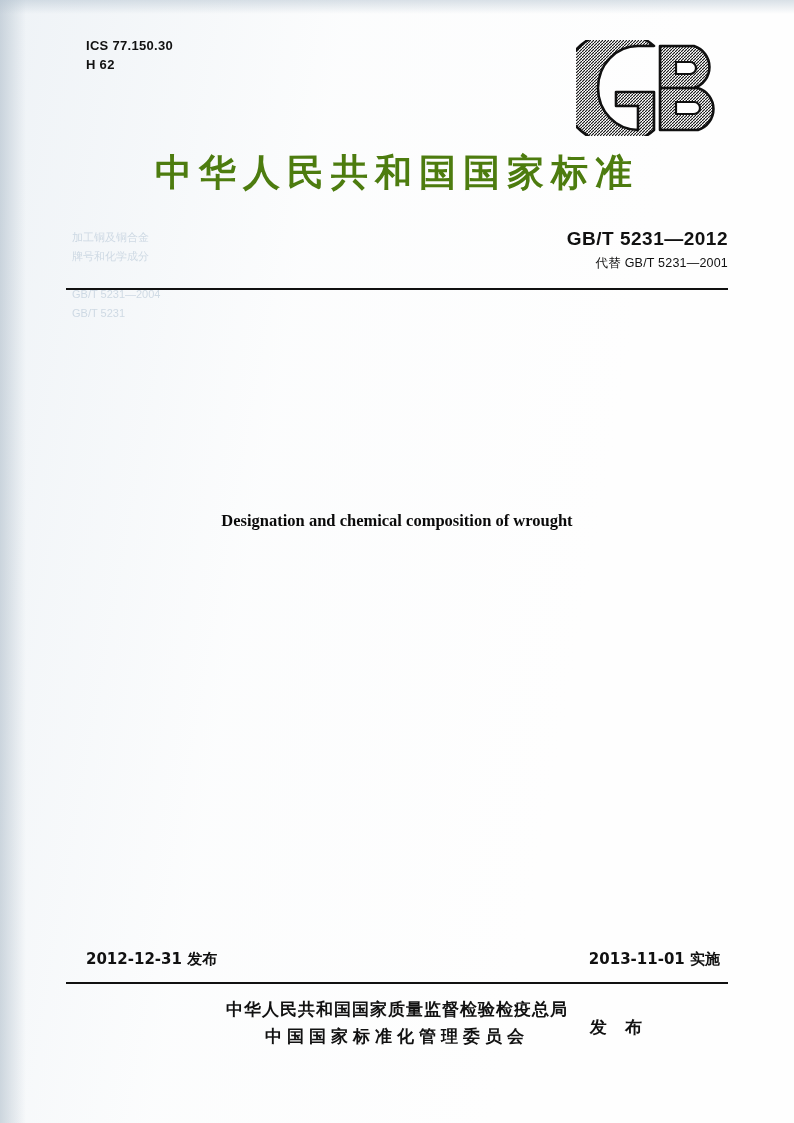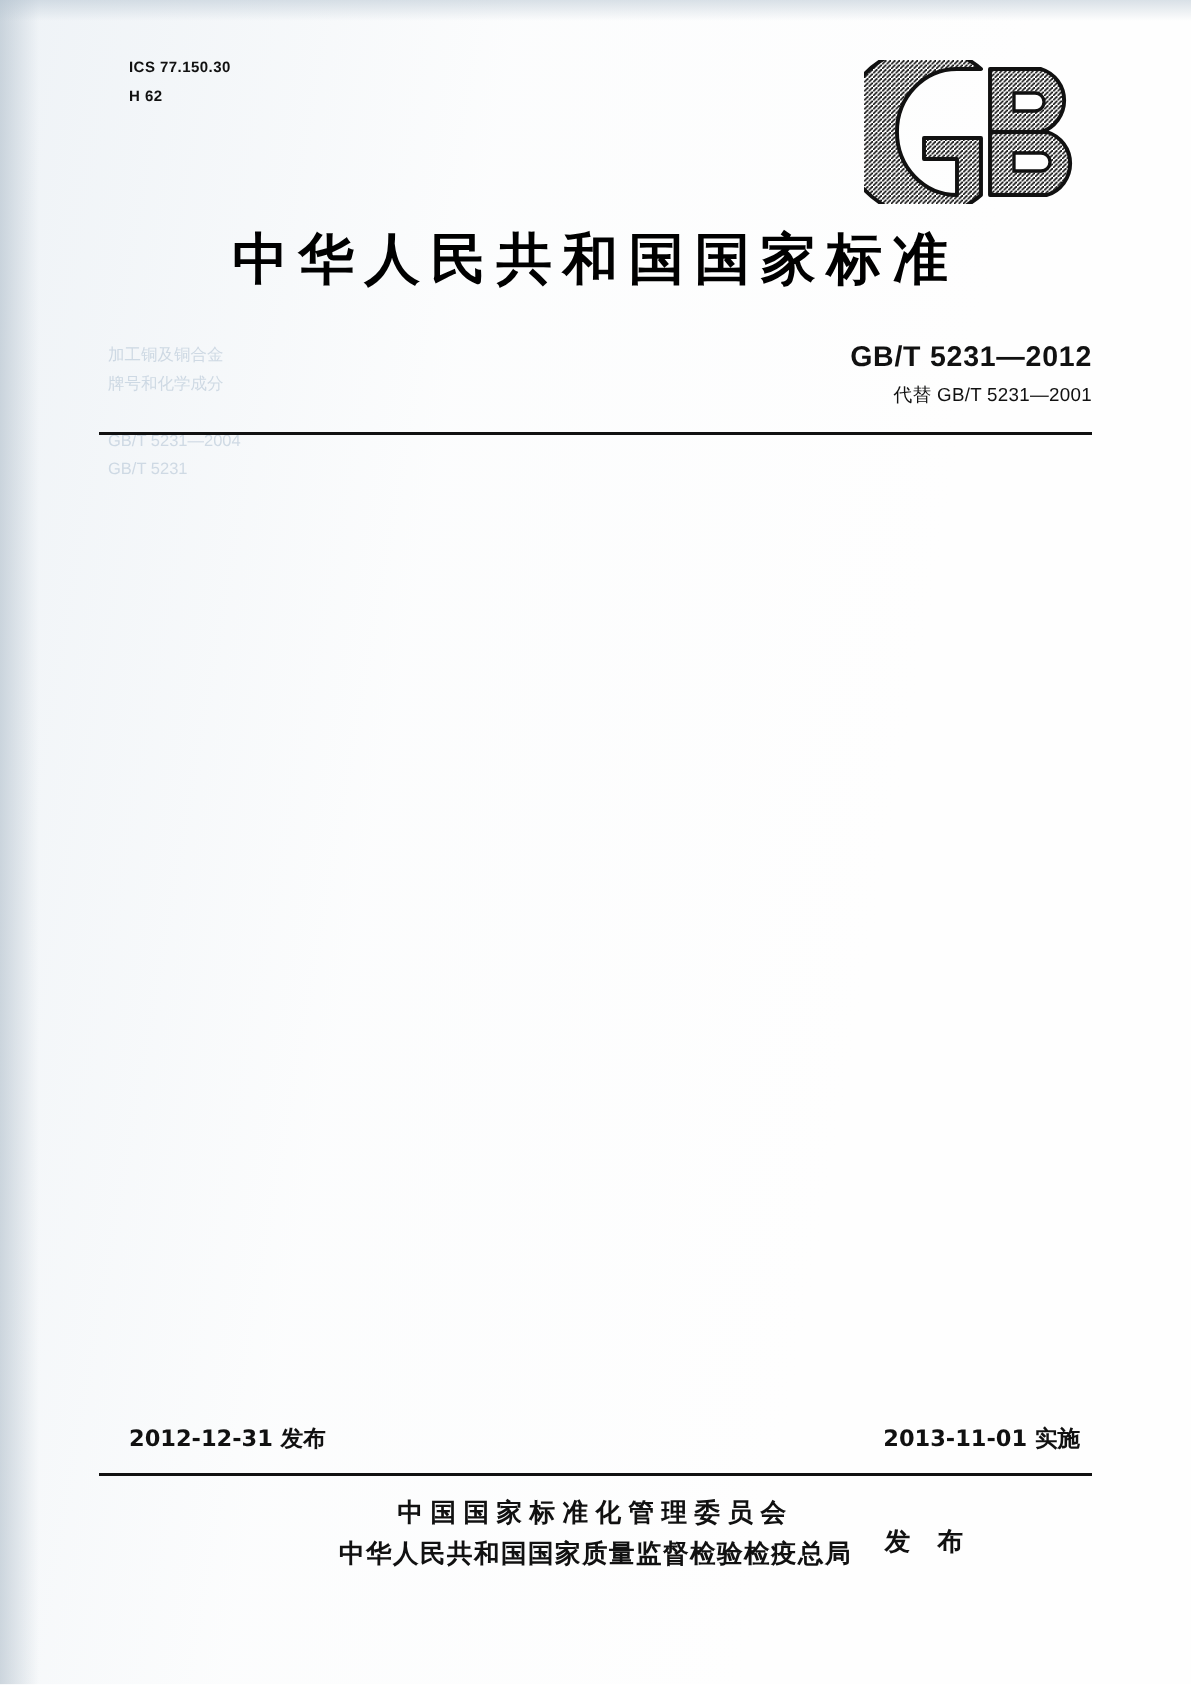--- a/index.html
+++ b/index.html
@@ -50,21 +50,21 @@
     white-space: pre-line;
     pointer-events: none;
   }
 
   .ics {
     position: absolute;
     left: 86px;
     top: 36px;
     font-family: "Liberation Sans", sans-serif;
     font-weight: bold;
-    font-size: 10px;
+    font-size: 13px;
     line-height: 19px;
     letter-spacing: 0.3px;
   }
 
   .gb-logo {
     position: absolute;
     right: 68px;
     top: 40px;
     width: 150px;
     height: 96px;
@@ -72,21 +72,21 @@
 
   .main-title {
     position: absolute;
     left: 0; right: 0;
     top: 148px;
     text-align: center;
     font-family: Liberation Serif, serif;
     font-weight: bold;
     font-size: 37px;
     letter-spacing: 7px;
-    color: #000000;
+    color: #4d7c0f;
   }
 
   .std-no {
     position: absolute;
     right: 66px;
     top: 228px;
     text-align: right;
     font-family: "Liberation Sans", sans-serif;
   }
   .std-no .num {
@@ -230,29 +230,30 @@
 
   <div class="std-no">
     <div class="num">GB/T 5231—2012</div>
     <div class="replaces">代替 GB/T 5231—2001</div>
   </div>
 
   <div class="rule"></div>
 
 
   <div class="title-en">
+    <div>Designation and chemical composition of wrought</div>
   </div>
 
   <div class="date-row">
     <div>2012-12-31 发布</div>
     <div>2013-11-01 实施</div>
   </div>
 
   <div class="bottom-rule"></div>
 
   <div class="issuers">
+    <div class="line">中华人民共和国国家质量监督检验检疫总局</div>
     <div class="line line2">中国国家标准化管理委员会</div>
-    <div class="line">中华人民共和国国家质量监督检验检疫总局</div>
   </div>
   <div class="issue-word">发 布</div>
 
 
 </div>
 
 </body></html>

